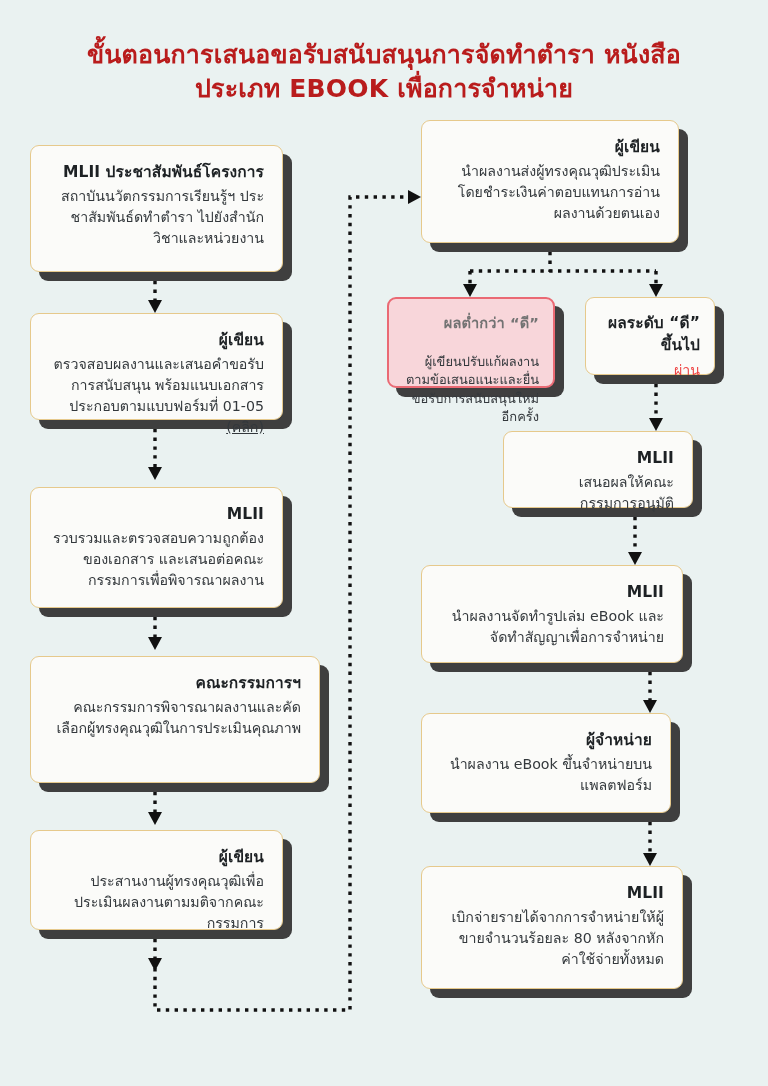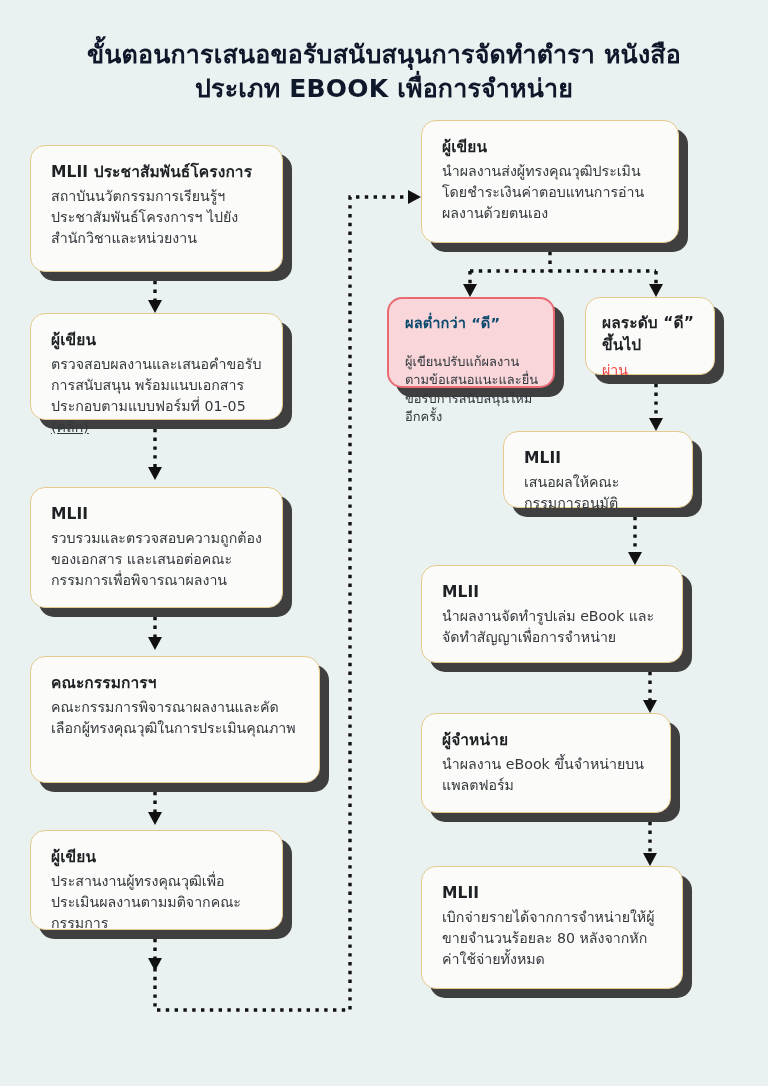--- a/index.html
+++ b/index.html
@@ -11,41 +11,42 @@
     position:relative;
   }
   #canvas{position:relative;width:768px;height:1086px;}
 
   
   .title{
     position:absolute;left:0;top:38px;width:768px;
     text-align:center;
     font-size:25px;line-height:1.34;
     font-weight:700;
-    color:#0f172a;
+    color:#b91c1c;
     letter-spacing:.2px;
   }
 
   
   svg.wires{position:absolute;left:0;top:0;width:768px;height:1086px;overflow:visible;}
   svg.wires path, svg.wires line{
     stroke:#111;stroke-width:3.4;fill:none;
     stroke-dasharray:3.4 5.4;stroke-linecap:butt;
   }
   .arrowhead{fill:#111;stroke:none;}
 
   
   .node{
     position:absolute;
     box-sizing:border-box;
     background:#fbfbf9;
     border:1.6px solid #e6c98c;
-    border-radius:15px;
+    border-radius:9px;
     box-shadow:9px 9px 0 0 #3f3f3f;
     padding:15px 18px 14px 20px;
+    text-align:right;
   }
   .node .hd{
     font-size:15.5px;
     font-weight:700;
     color:#1d2124;
     line-height:1.45;
     margin-bottom:3px;
     letter-spacing:.1px;
   }
   .node .bd{
@@ -57,21 +58,21 @@
   .node .bd .lnk{
     text-decoration:underline;
     color:#33383c;
     cursor:pointer;
   }
   .node.reject{
     background:#f8d6da;
     border:2.4px solid #ea6a74;
     box-shadow:9px 9px 0 0 #3f3f3f;
   }
-  .node.reject .hd{color:#0c4a6e;font-size:14.6px;}
+  .node.reject .hd{color:#737373;font-size:14.6px;}
   .node.reject .bd{font-size:12.9px;line-height:1.42;margin-top:20px;}
   .node.pass .bd{color:#ef4444;}
 </style>
 </head>
 <body>
 
 <div id="canvas">
 
   <div class="title">
     <div>ขั้นตอนการเสนอขอรับสนับสนุนการจัดทำตำรา หนังสือ</div>
@@ -114,21 +115,21 @@
 
     <line x1="650" y1="663" x2="650" y2="700"></line>
     <polygon class="arrowhead" points="643,700 657,700 650,713"></polygon>
 
     <line x1="650" y1="813" x2="650" y2="853"></line>
     <polygon class="arrowhead" points="643,853 657,853 650,866"></polygon>
   </svg>
 
   <div class="node" style="left:30px;top:145px;width:253px;height:127px;">
     <div class="hd">MLII ประชาสัมพันธ์โครงการ</div>
-    <div class="bd">สถาบันนวัตกรรมการเรียนรู้ฯ ประชาสัมพันธ์โครงการฯ ไปยังสำนักวิชาและหน่วยงาน</div>
+    <div class="bd">สถาบันนวัตกรรมการเรียนรู้ฯ ประชาสัมพันธ์ดทำตำรา ไปยังสำนักวิชาและหน่วยงาน</div>
   </div>
 
   <div class="node" style="left:30px;top:313px;width:253px;height:107px;">
     <div class="hd">ผู้เขียน</div>
     <div class="bd"><span>ตรวจสอบผลงานและเสนอคำขอรับการสนับสนุน พร้อมแนบเอกสารประกอบตามแบบฟอร์มที่ 01-05 </span><span class="lnk">(คลิก)</span></div>
   </div>
 
   <div class="node" style="left:30px;top:487px;width:253px;height:121px;">
     <div class="hd">MLII</div>
     <div class="bd">รวบรวมและตรวจสอบความถูกต้องของเอกสาร และเสนอต่อคณะกรรมการเพื่อพิจารณาผลงาน</div>

